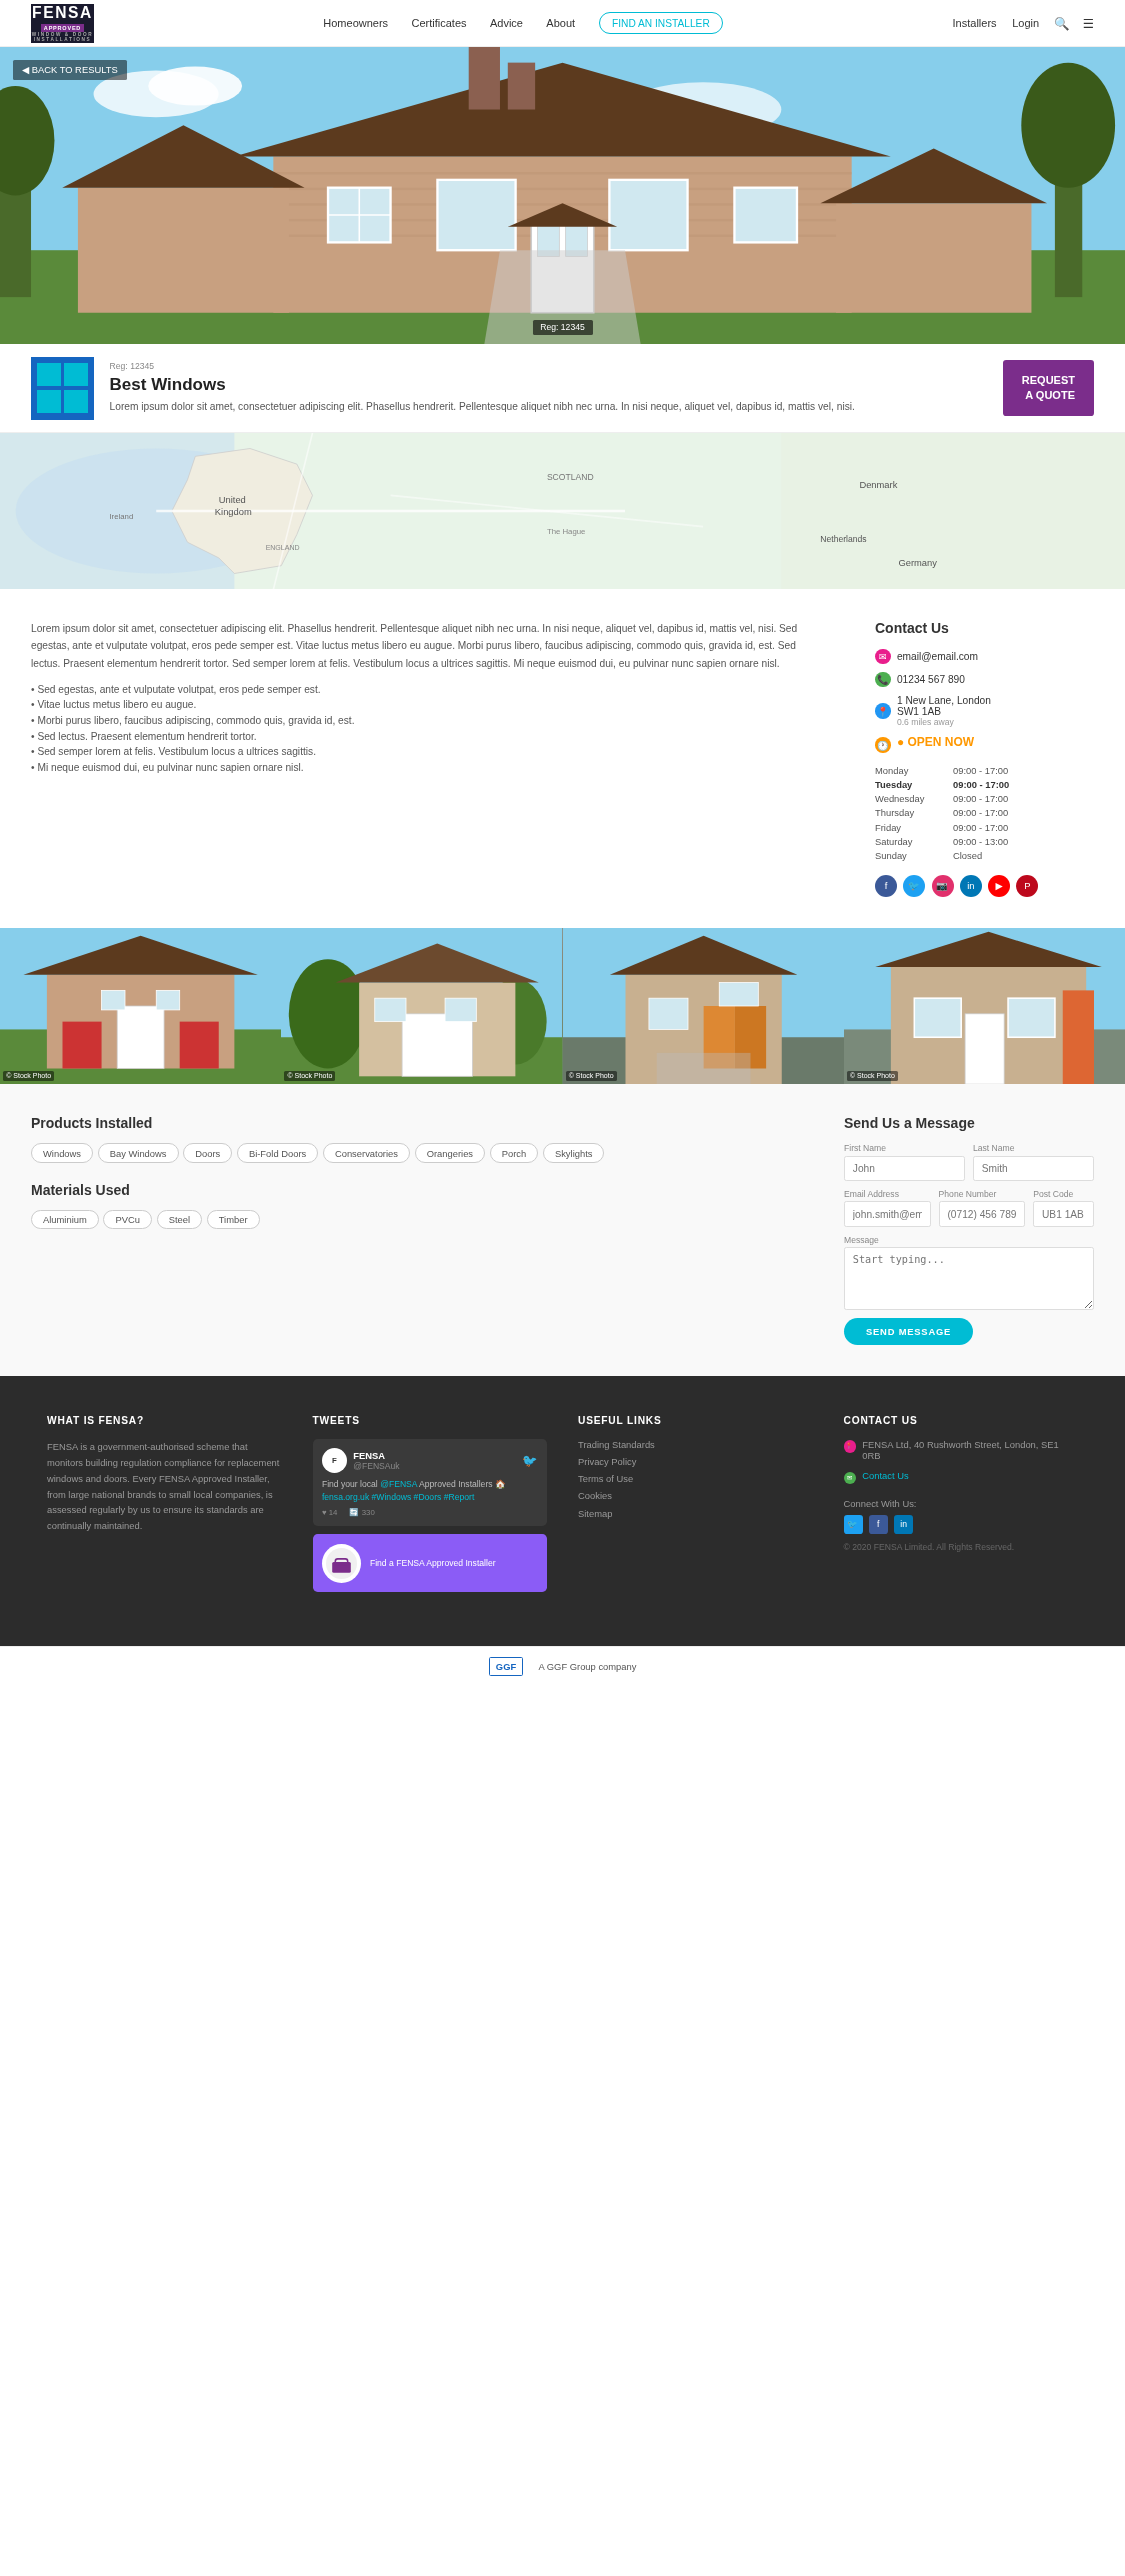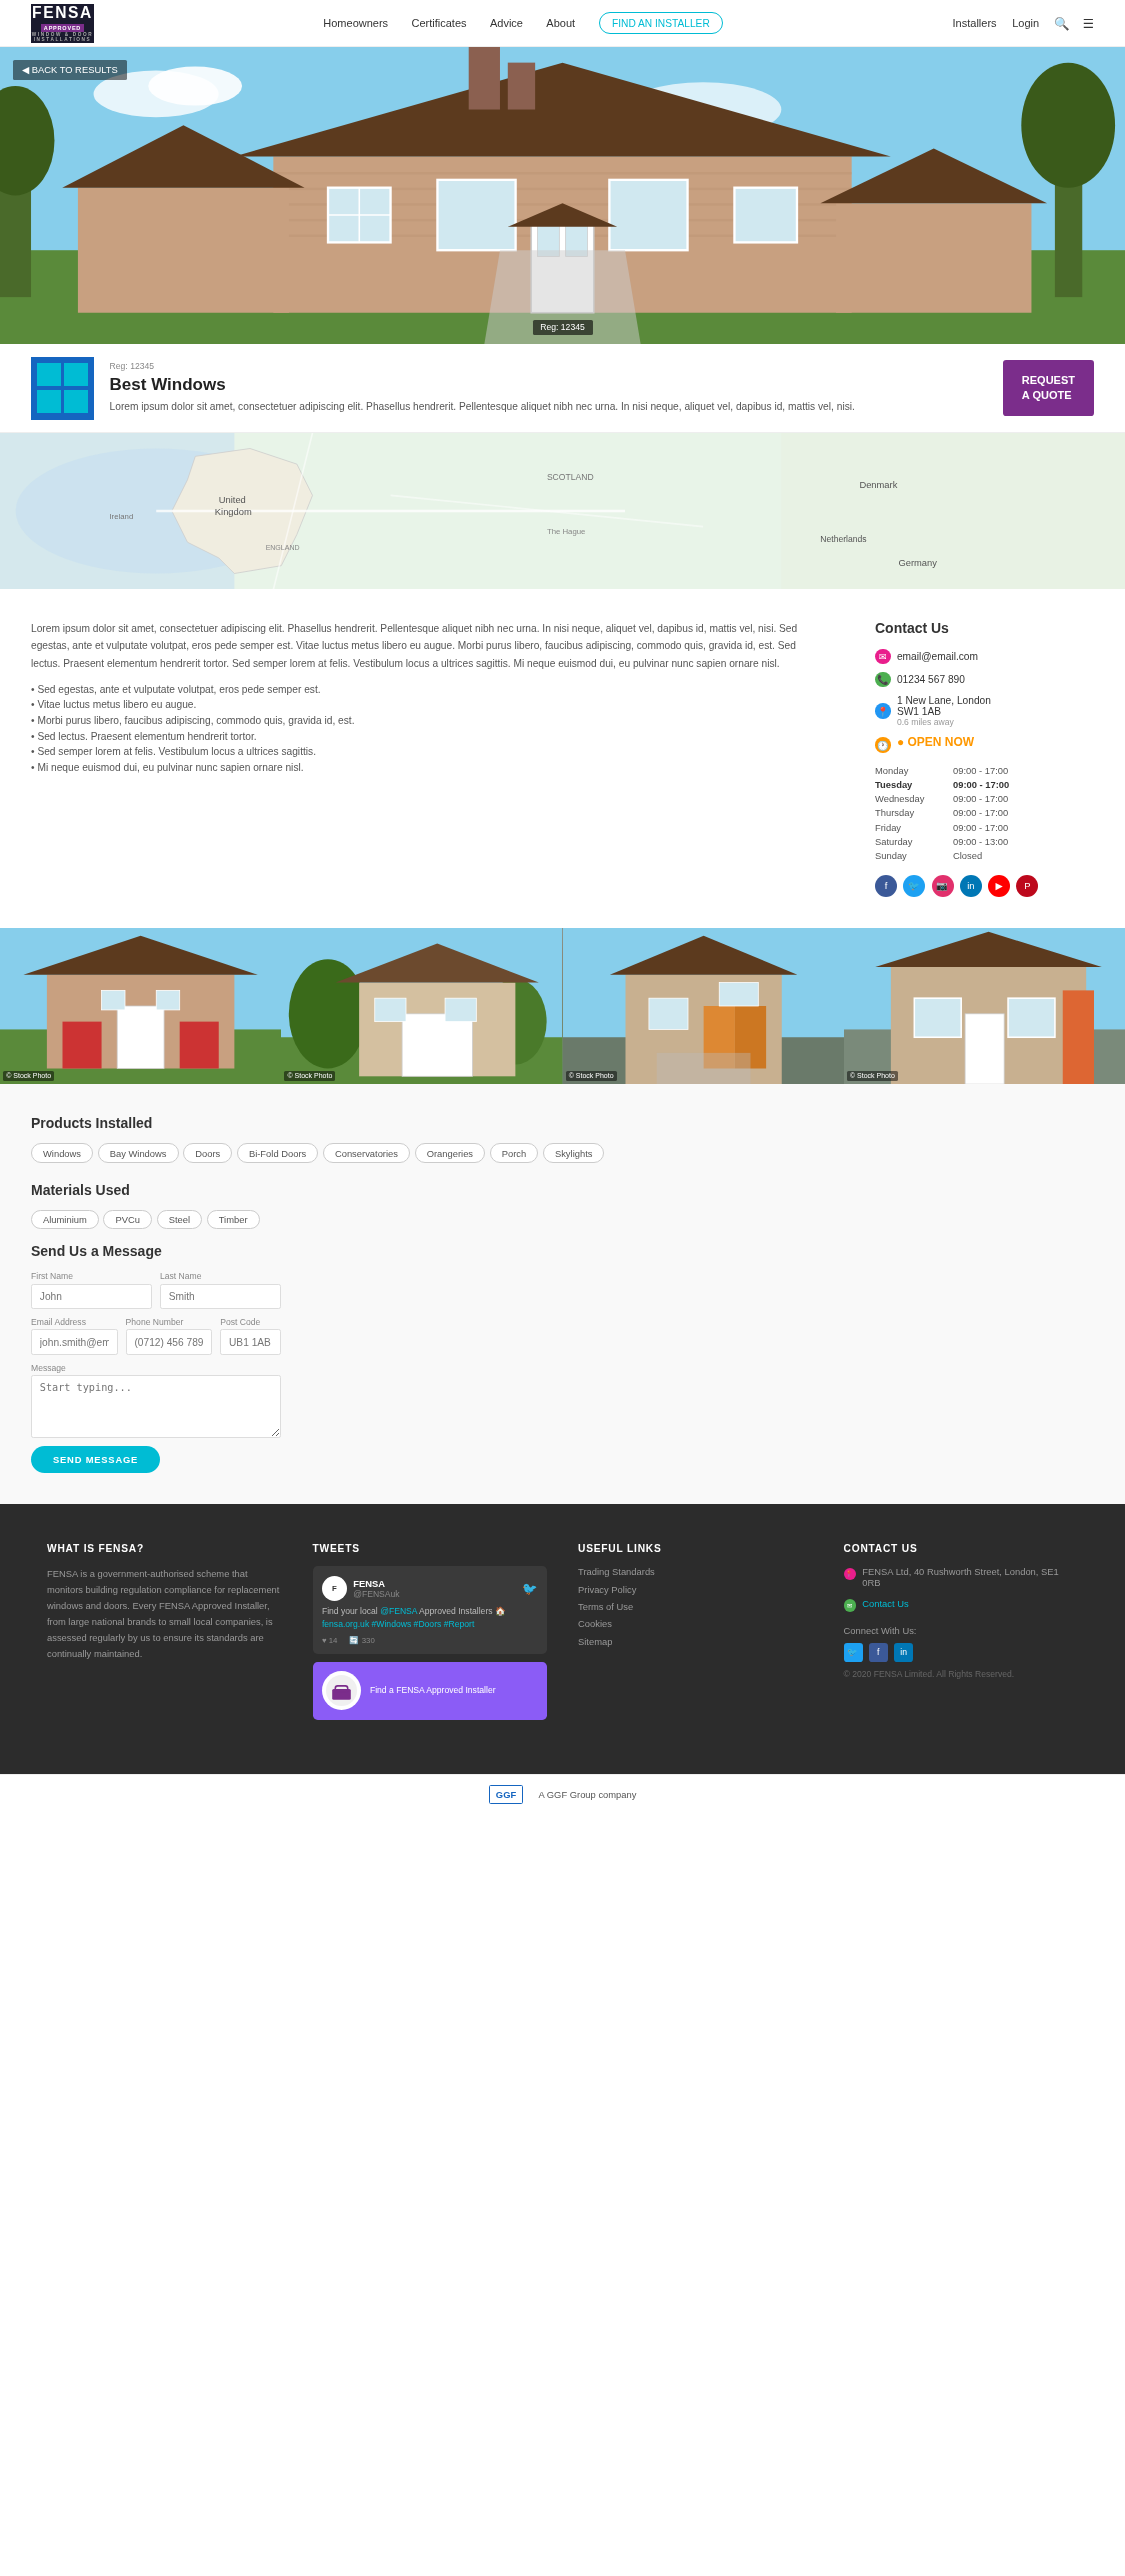--- a/index.html
+++ b/index.html
@@ -74,21 +74,21 @@
       flex-shrink: 0;
     }
     .logo-tile { background: #00bcd4; }
     .business-info { flex: 1; }
     .business-info .reg { font-size: 8.6px; color: #888; margin-bottom: 3.1px; }
     .business-info h2 { font-size: 17px; font-weight: bold; color: #222; margin-bottom: 4.7px; }
     .business-info p { font-size: 10.2px; color: #555; line-height: 1.5; }
     .request-quote-btn {
       background: #7b2d8b; color: #fff; padding: 12.5px 19px;
       border: none; border-radius: 3.1px; font-size: 11px; font-weight: bold;
-      cursor: pointer; text-align: left; line-height: 1.4; text-transform: uppercase;
+      cursor: pointer; text-align: right; line-height: 1.4; text-transform: uppercase;
     }
 
     
     .map-section {
       width: 100%; height: 156px; background: #e8f4e8;
       position: relative; overflow: hidden;
     }
     .map-bg {
       width: 100%; height: 100%;
       background: linear-gradient(135deg, #d4e8f0 0%, #c8e0c8 30%, #e8f0d4 60%, #d0e8e0 100%);
@@ -146,21 +146,21 @@
     .gallery-item-2 { background: linear-gradient(135deg, #5a8a5a 0%, #87ceeb 40%, #8B7355 70%, #5a6e3a 100%); }
     .gallery-item-3 { background: linear-gradient(135deg, #8B7355 0%, #cc8833 30%, #87ceeb 60%, #c0a0a0 100%); }
     .gallery-item-4 { background: linear-gradient(135deg, #87ceeb 0%, #8B6914 40%, #5a3e1b 70%, #5a6e3a 100%); }
     .gallery-caption {
       position: absolute; bottom: 3.1px; left: 3.1px; background: rgba(0,0,0,0.5);
       color: #fff; font-size: 7px; padding: 1.6px 3.1px; border-radius: 1.6px;
     }
 
     
     .products-message-section {
-      display: flex; gap: 4px; padding: 31px; background: #f9f9f9; flex-direction: column;
+      display: flex; gap: 16px; padding: 31px; background: #f9f9f9;
     }
     .products-section { flex: 1; padding-right: 47px; }
     .products-section h3 { font-size: 14px; font-weight: bold; margin-bottom: 12.5px; }
     .tags-row { display: flex; flex-wrap: wrap; gap: 4.7px; margin-bottom: 9.4px; }
     .tag {
       border: 0.8px solid #ccc; border-radius: 15.6px; padding: 3.1px 11px;
       font-size: 9.4px; color: #555; background: #fff; cursor: pointer;
     }
     .materials-section { margin-top: 19px; }
     .materials-section h3 { font-size: 14px; font-weight: bold; margin-bottom: 12.5px; }

